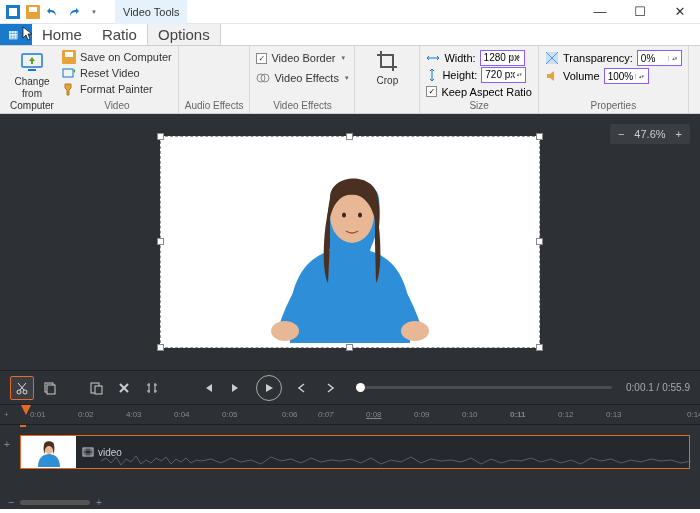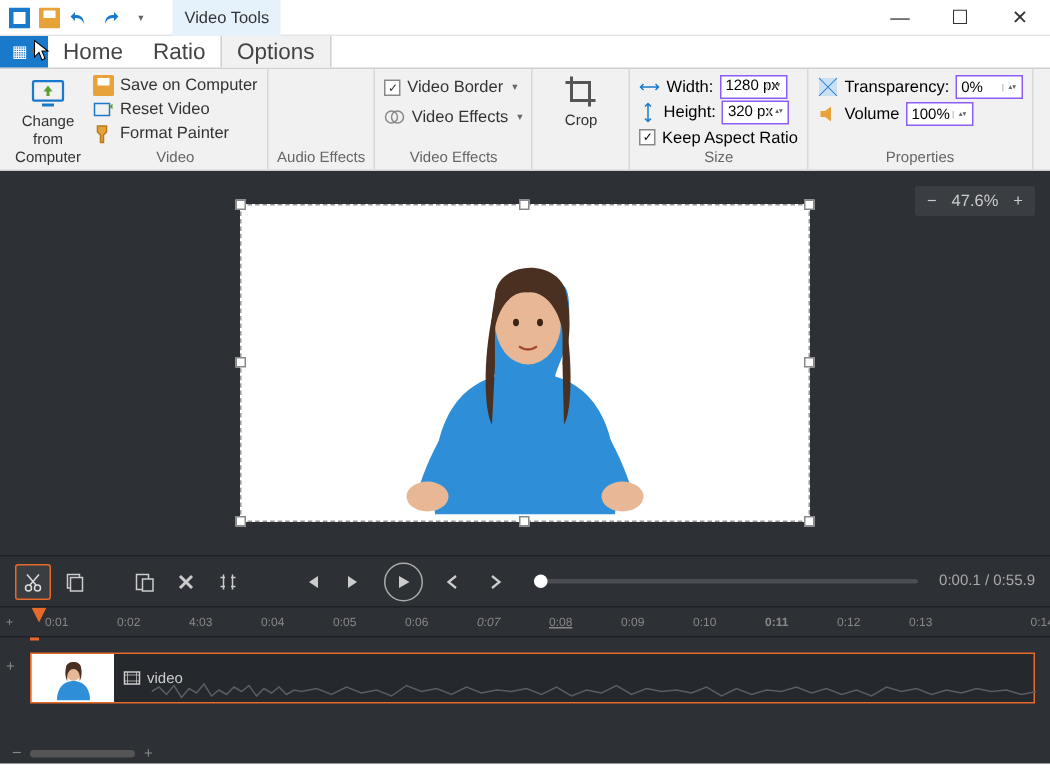--- a/index.html
+++ b/index.html
@@ -165,21 +165,21 @@
           <path d="M1 6h12M3 4l-2 2 2 2M11 4l2 2-2 2" stroke="#1979ca" fill="none"></path>
         </svg>
         <span>Width:</span>
         <div class="spin">1280 px</div>
       </div>
     <div class="szrow">
         <svg width="12" height="14">
           <path d="M6 1v12M4 3l2-2 2 2M4 11l2 2 2-2" stroke="#1979ca" fill="none"></path>
         </svg>
         <span>Height:</span>
-        <div class="spin">320 px</div>
+        <div class="spin">720 px</div>
       </div>
     <div class="szrow">
         <span class="chk">✓</span>
         <span>Keep Aspect Ratio</span>
       </div>
     <div class="rgroup-label">Size</div>
   </div>
   <div class="rgroup" style="flex:0 0 auto;">
     <div class="szrow">
         <svg width="14" height="14">
@@ -299,21 +299,21 @@
 </div>
 
 <div class="ruler">
   <span style="left:4px">+</span>
   <div class="playhead"></div>
 <span style="left: 30px;">0:01</span>
     <span style="left: 78px;">0:02</span>
     <span style="left: 126px;">4:03</span>
     <span style="left: 174px;">0:04</span>
     <span style="left: 222px;">0:05</span>
-    <span style="left: 270px;">0:06</span>
+    <span style="left: 282px;">0:06</span>
     <span style="left: 318px; font-style: italic;">0:07</span>
     <span style="left: 366px; text-decoration: underline;">0:08</span>
     <span style="left: 414px;">0:09</span>
     <span style="left: 462px;">0:10</span>
     <span style="left: 510px; font-weight: bold;">0:11</span>
     <span style="left: 558px;">0:12</span>
     <span style="left: 606px;">0:13</span>
     <span style="left: 687px;">0:14</span>
   </div>
 

